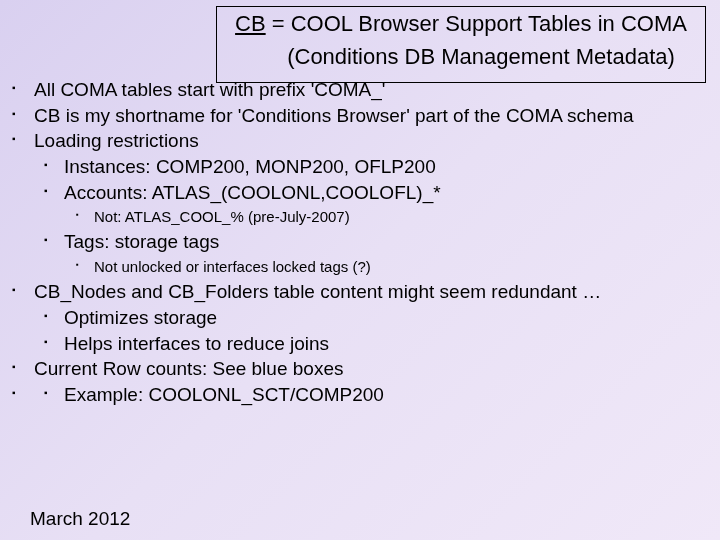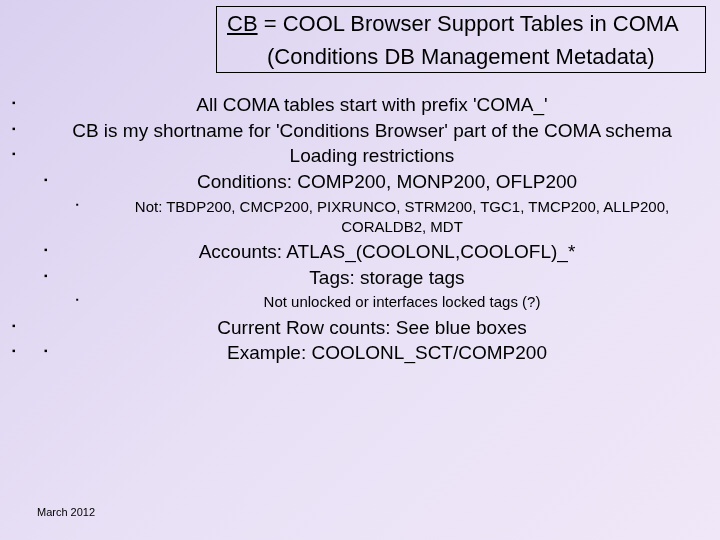--- a/index.html
+++ b/index.html
@@ -12,40 +12,39 @@
     color: #000;
     overflow: hidden;
     position: relative;
   }
   .title-box {
     position: absolute;
     top: 6px;
     right: 14px;
     width: 490px;
     border: 1px solid #000;
-    padding: 4px 10px 2px 10px;
-    text-align: left;
+    padding: 4px 10px 12px 10px;
+    text-align: center;
     background: transparent;
     box-sizing: border-box;
   }
   .title-box .l1, .title-box .l2 {
     font-size: 22px;
     line-height: 1.15;
   }
   .title-box .l2 {
     padding-left: 40px;
     margin-top: 8px;
   }
   .underline { text-decoration: underline; }
   .content {
     position: absolute;
-    top: 92px;
+    top: 77px;
     left: 6px;
     right: 10px;
-    text-align: center;
   }
   ul {
     list-style: none;
     margin: 0;
     padding: 0;
   }
   ul.lvl1 > li {
     font-size: 19px;
     line-height: 1.35;
     padding-left: 28px;
@@ -81,57 +80,63 @@
   ul.lvl3 > li::before {
     content: "▪";
     position: absolute;
     left: 12px;
     top: 3px;
     font-size: 8px;
   }
   .footer {
     position: absolute;
     left: 30px;
-    bottom: 22px;
-    font-size: 11px;
-    margin-left: 7px;
+    bottom: 10px;
+    font-size: 19px;
   }
 </style>
 </head>
 <body>
 
 <div class="title-box">
   <div class="l1">
     <span class="underline">CB</span><span> = COOL Browser Support Tables in COMA</span>
   </div>
   <div class="l2">(Conditions DB Management Metadata)</div>
 </div>
 
 <div class="content">
   <ul class="lvl1">
     <li>All COMA tables start with prefix 'COMA_'</li>
     <li>CB is my shortname for 'Conditions Browser' part of the COMA schema</li>
     <li>
       <span>Loading restrictions</span>
       <ul class="lvl2">
         <li>
-          <span>Conditions: COMP200, MONP200, OFLP200</span>
-          <ul class="lvl3">
-            <li>Not: TBDP200, CMCP200, PIXRUNCO, STRM200, TGC1, TMCP200, ALLP200, CORALDB2, MDT</li>
-          </ul>
+          <span>Instances: COMP200, MONP200, OFLP200</span>
         </li>
         <li>
           <span>Accounts: ATLAS_(COOLONL,COOLOFL)_*</span>
+          <ul class="lvl3">
+            <li>Not: ATLAS_COOL_% (pre-July-2007)</li>
+          </ul>
         </li>
         <li>
           <span>Tags: storage tags</span>
           <ul class="lvl3">
             <li>Not unlocked or interfaces locked tags (?)</li>
           </ul>
         </li>
+      </ul>
+    </li>
+    <li>
+      <span>CB_Nodes and CB_Folders table content might seem redundant …</span>
+      <ul class="lvl2">
+        <li>Optimizes storage</li>
+        <li>Helps interfaces to reduce joins</li>
       </ul>
     </li>
     <li>Current Row counts: See blue boxes</li>
     <li>
       <ul class="lvl2">
         <li>Example: COOLONL_SCT/COMP200</li>
       </ul>
     </li>
   </ul>
 </div>

